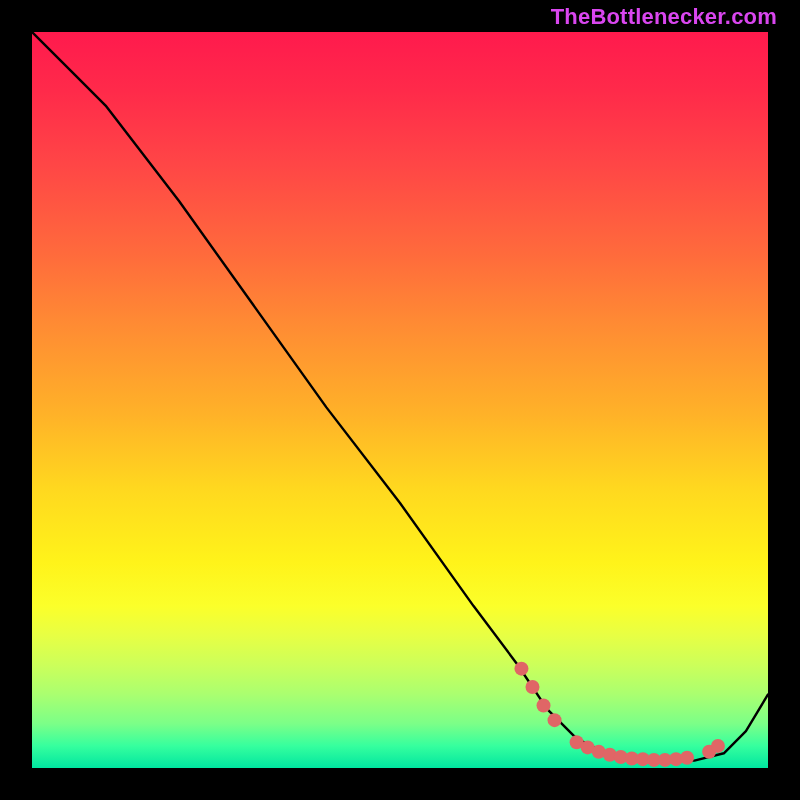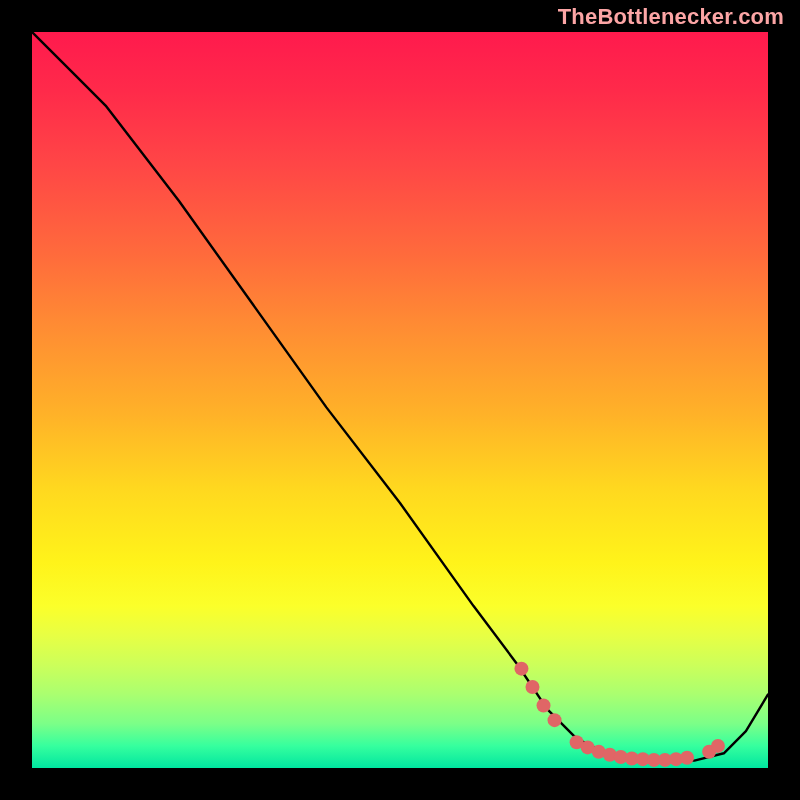--- a/index.html
+++ b/index.html
@@ -43,23 +43,23 @@
   }
   .curve {
     position: absolute;
     left: 0; top: 0;
     width: 100%; height: 100%;
     pointer-events: none;
   }
   .watermark {
     position: absolute;
     top: 6px;
-    right: 16px;
+    right: 23px;
     font: 600 22px/1 -apple-system, BlinkMacSystemFont, "Segoe UI", Arial, sans-serif;
-    color: #fca5a5;
+    color: #d946ef;
     letter-spacing: 0.2px;
     user-select: none;
   }
 </style>
 </head>
 <body>
 
 <div class="stage">
   <div class="watermark">TheBottlenecker.com</div>
   <div class="plot">

